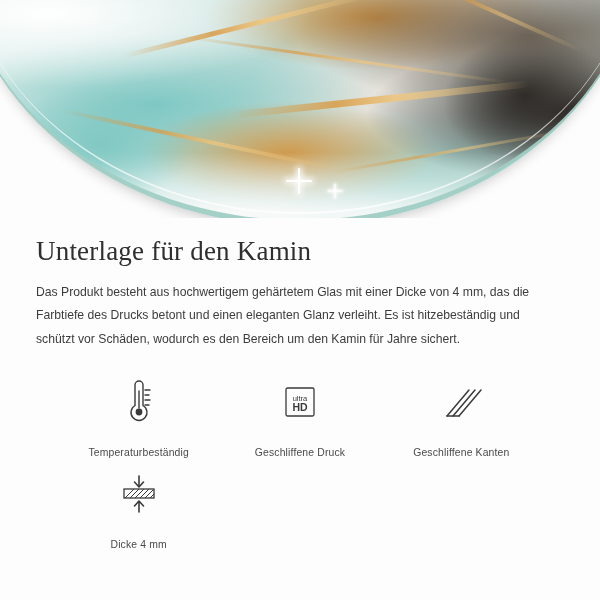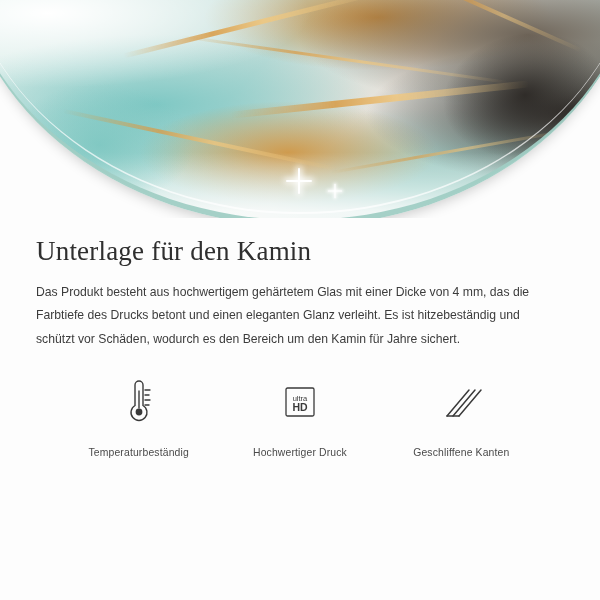--- a/index.html
+++ b/index.html
@@ -235,33 +235,46 @@
       </div>
 
       <div class="feature">
         <div class="feature-icon">
           <svg width="44" height="44" viewBox="0 0 44 44">
             <rect x="8" y="8" width="28" height="28" rx="1.5" fill="none" stroke="#3a3a3a" stroke-width="1.3"></rect>
             <text x="22" y="20.5" text-anchor="middle" font-family="Liberation Sans, sans-serif" font-size="7.5" fill="#3a3a3a">ultra</text>
             <text x="22" y="31" text-anchor="middle" font-family="Liberation Sans, sans-serif" font-size="10.5" font-weight="bold" fill="#3a3a3a">HD</text>
           </svg>
         </div>
-        <div class="feature-label">Hochwertiger Druck</div>
+        <div class="feature-label">Geschliffene Druck</div>
       </div>
 
 
 
       <div class="feature">
         <div class="feature-icon">
           <svg width="44" height="42" viewBox="0 0 44 42">
             <path d="M8 34 L30 8" stroke="#3a3a3a" stroke-width="1.5" stroke-linecap="round"></path>
             <path d="M14 34 L36 8" stroke="#3a3a3a" stroke-width="1.5" stroke-linecap="round"></path>
             <path d="M20 34 L42 8" stroke="#3a3a3a" stroke-width="1.5" stroke-linecap="round"></path>
             <path d="M8 34 L20 34" stroke="#3a3a3a" stroke-width="1.5" stroke-linecap="round"></path>
           </svg>
         </div>
         <div class="feature-label">Geschliffene Kanten</div>
       </div>
 
+      <div class="feature">
+        <div class="feature-icon">
+          <svg width="46" height="44" viewBox="0 0 46 44">
+            <path d="M23 4 V14" stroke="#3a3a3a" stroke-width="1.6" stroke-linecap="round"></path>
+            <path d="M18.5 10 L23 15 L27.5 10" fill="none" stroke="#3a3a3a" stroke-width="1.6" stroke-linecap="round" stroke-linejoin="round"></path>
+            <rect x="8" y="17" width="30" height="9" fill="none" stroke="#3a3a3a" stroke-width="1.3"></rect>
+            <path d="M9 26 L18 17 M14 26 L23 17 M19 26 L28 17 M24 26 L33 17 M29 26 L37.5 17.5 M34 26 L38 22" stroke="#3a3a3a" stroke-width="1"></path>
+            <path d="M23 40 V30" stroke="#3a3a3a" stroke-width="1.6" stroke-linecap="round"></path>
+            <path d="M18.5 34 L23 29 L27.5 34" fill="none" stroke="#3a3a3a" stroke-width="1.6" stroke-linecap="round" stroke-linejoin="round"></path>
+          </svg>
+        </div>
+        <div class="feature-label">Dicke 4 mm</div>
+      </div>
 
     </div>
   </div>
 </div>
 
 </body></html>

